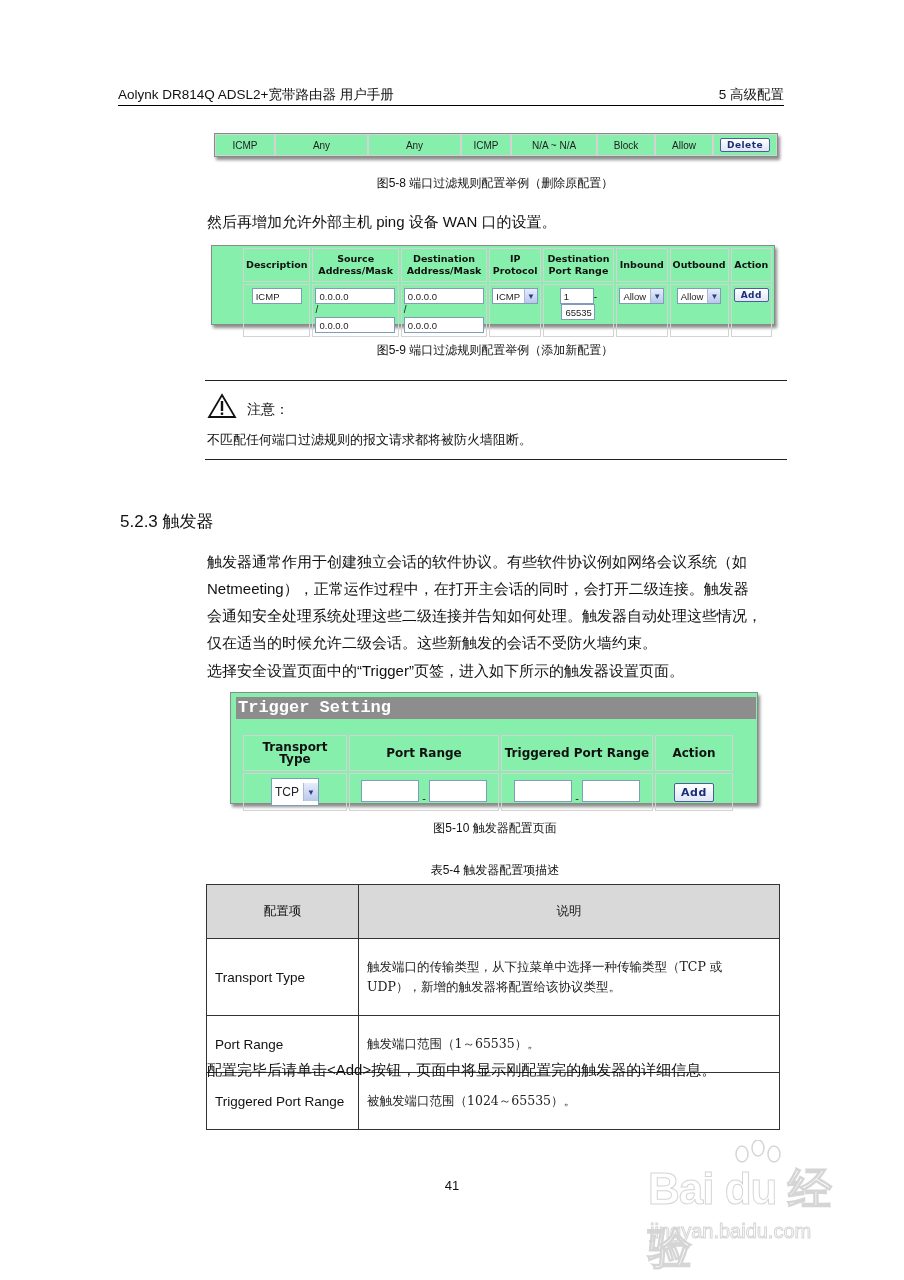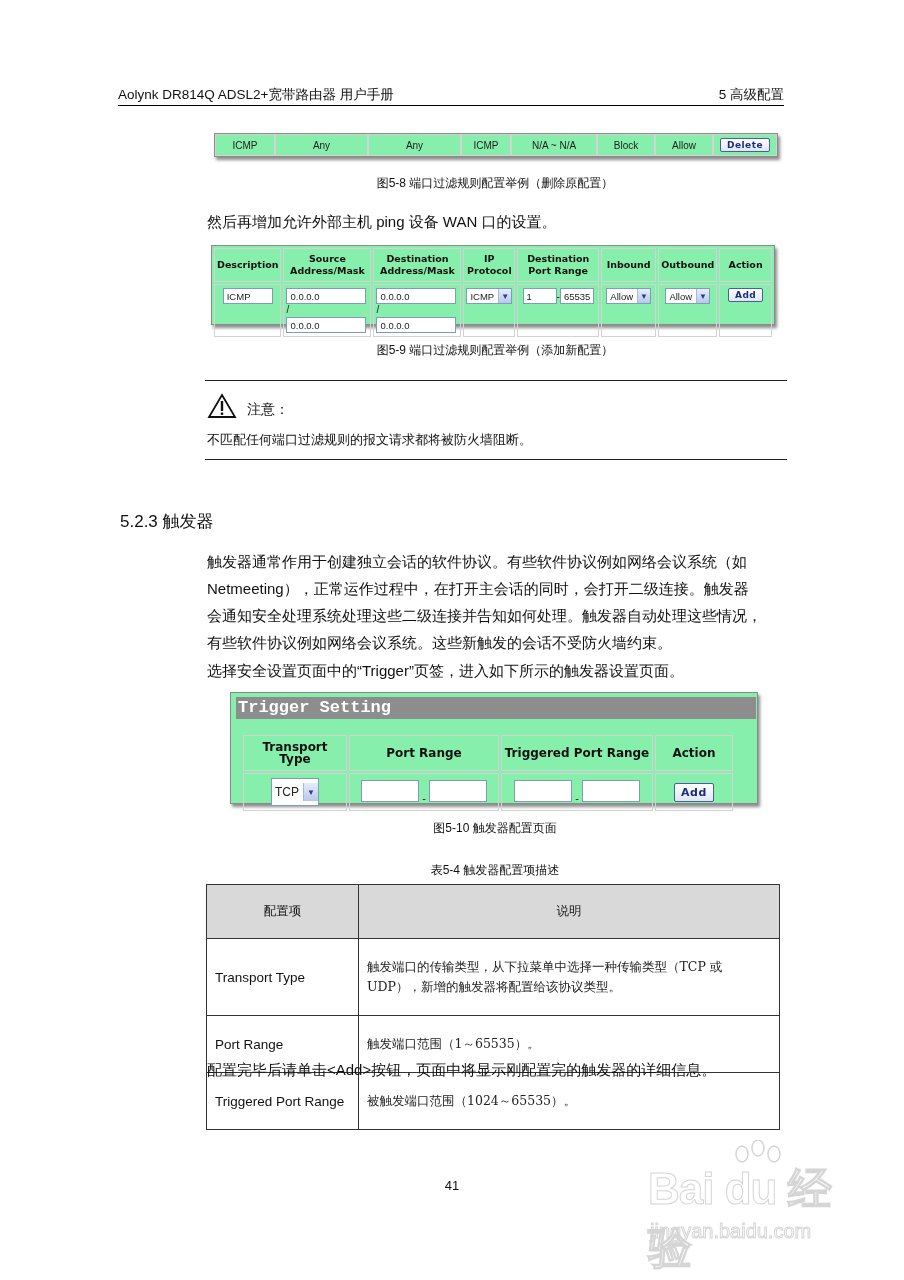--- a/index.html
+++ b/index.html
@@ -72,21 +72,21 @@
       <td style="width:58px;">Allow</td>
       <td><span class="btn-web">Delete</span></td>
     </tr>
   </tbody>
     </table>
 </div>
 <div class="abs caption" style="left:0; width:990px; top:175px;">图5-8  端口过滤规则配置举例（删除原配置）</div>
 
 <div class="abs body-text" style="left:207px; top:208px;">然后再增加允许外部主机 ping 设备 WAN 口的设置。</div>
 
-<div class="abs shot" style="left:211px; top:245px; width:564px; height:80px;">
+<div class="abs shot" style="left:211px; top:245px; width:564px; height:80px;padding-left:29px;">
   <table class="web-table">
     <tbody>
         <tr>
       <th style="width:60px;">Description</th>
       <th style="width:88px;">Source Address/Mask</th>
       <th style="width:88px;">Destination Address/Mask</th>
       <th style="width:48px;">IP Protocol</th>
       <th style="width:82px;">Destination Port Range</th>
       <th style="width:55px;">Inbound</th>
       <th style="width:58px;">Outbound</th>
@@ -142,21 +142,21 @@
   </svg>
   <span class="title">注意：</span>
   <span class="text">不匹配任何端口过滤规则的报文请求都将被防火墙阻断。</span>
 </div>
 
 <div class="abs section-title">5.2.3  触发器</div>
 <div class="abs body-text" style="left:207px; top:548px; width:580px;">
   <div>触发器通常作用于创建独立会话的软件协议。有些软件协议例如网络会议系统（如</div>
   <div>Netmeeting），正常运作过程中，在打开主会话的同时，会打开二级连接。触发器</div>
   <div>会通知安全处理系统处理这些二级连接并告知如何处理。触发器自动处理这些情况，</div>
-  <div>有些软件协议例如网络会议系统。这些新触发的会话不受防火墙约束。</div>
+  <div>仅在适当的时候允许二级会话。这些新触发的会话不受防火墙约束。</div>
 </div>
 <div class="abs body-text" style="left:207px; top:657px;">选择安全设置页面中的“Trigger”页签，进入如下所示的触发器设置页面。</div>
 
 <div class="abs shot trigger">
   <div class="bar">Trigger Setting</div>
   <div class="tt">
     <table class="web-table">
       <tbody>
           <tr>
         <th style="width:104px;">Transport Type</th>

